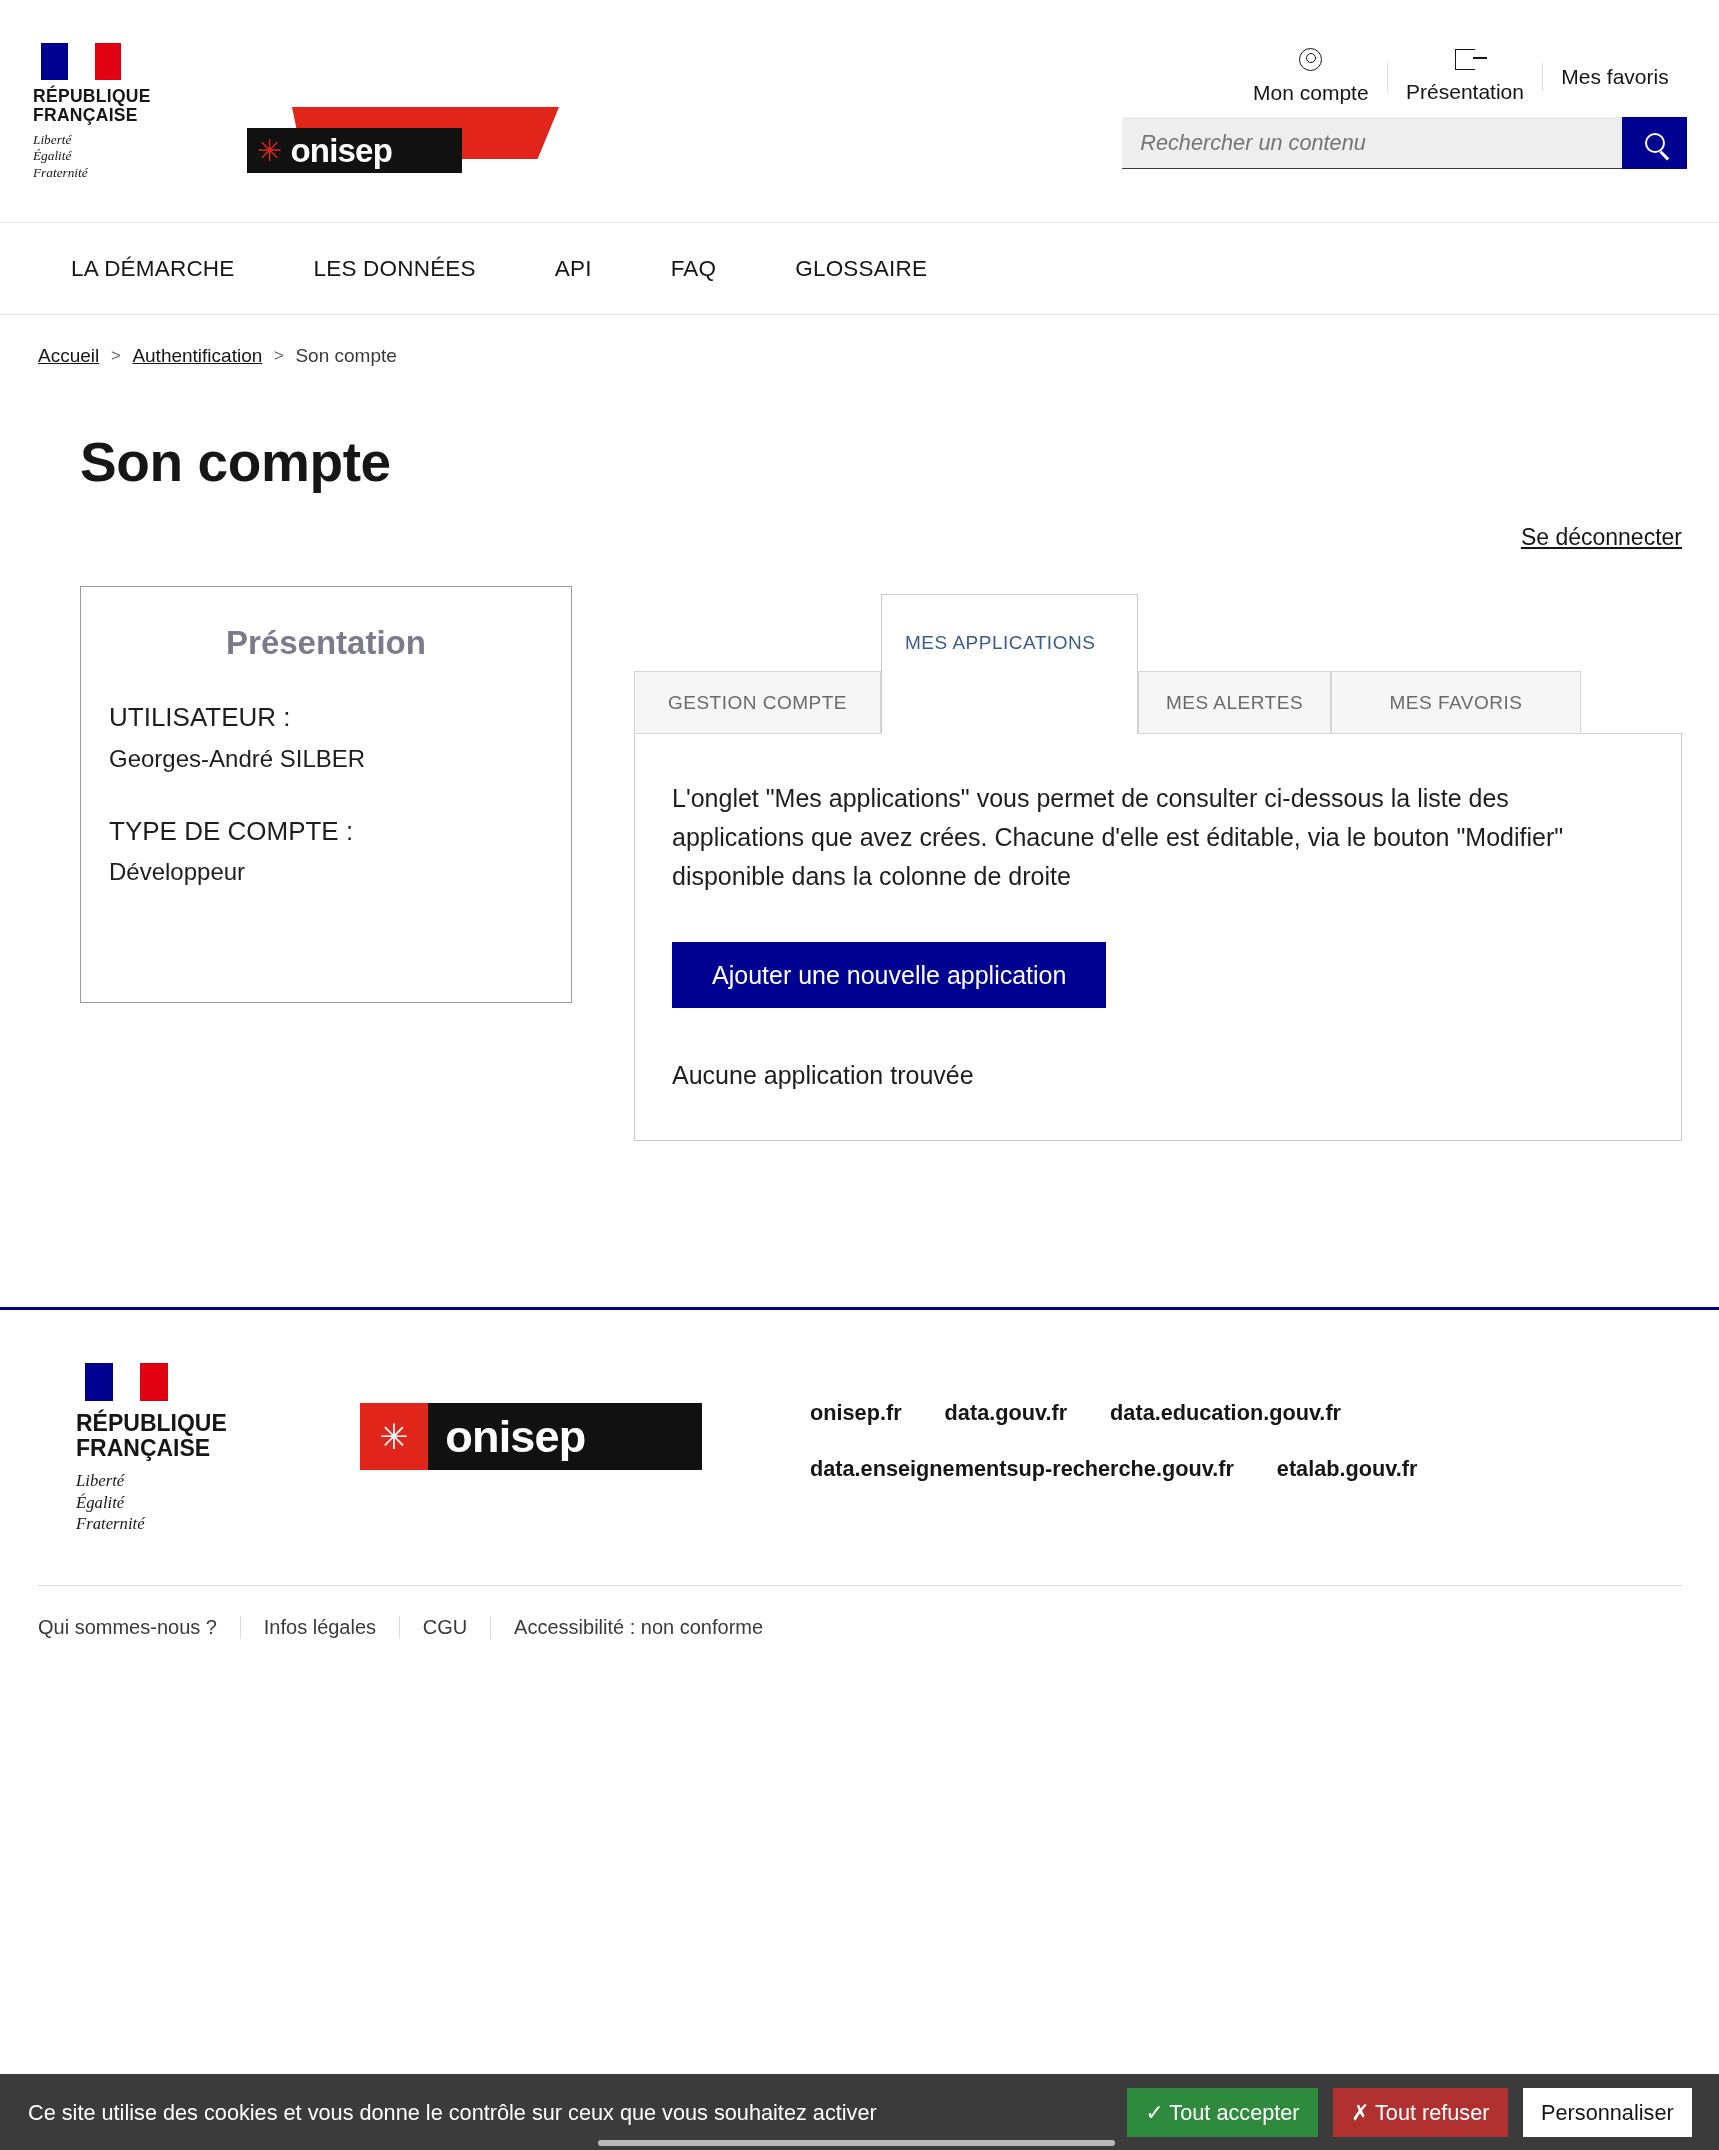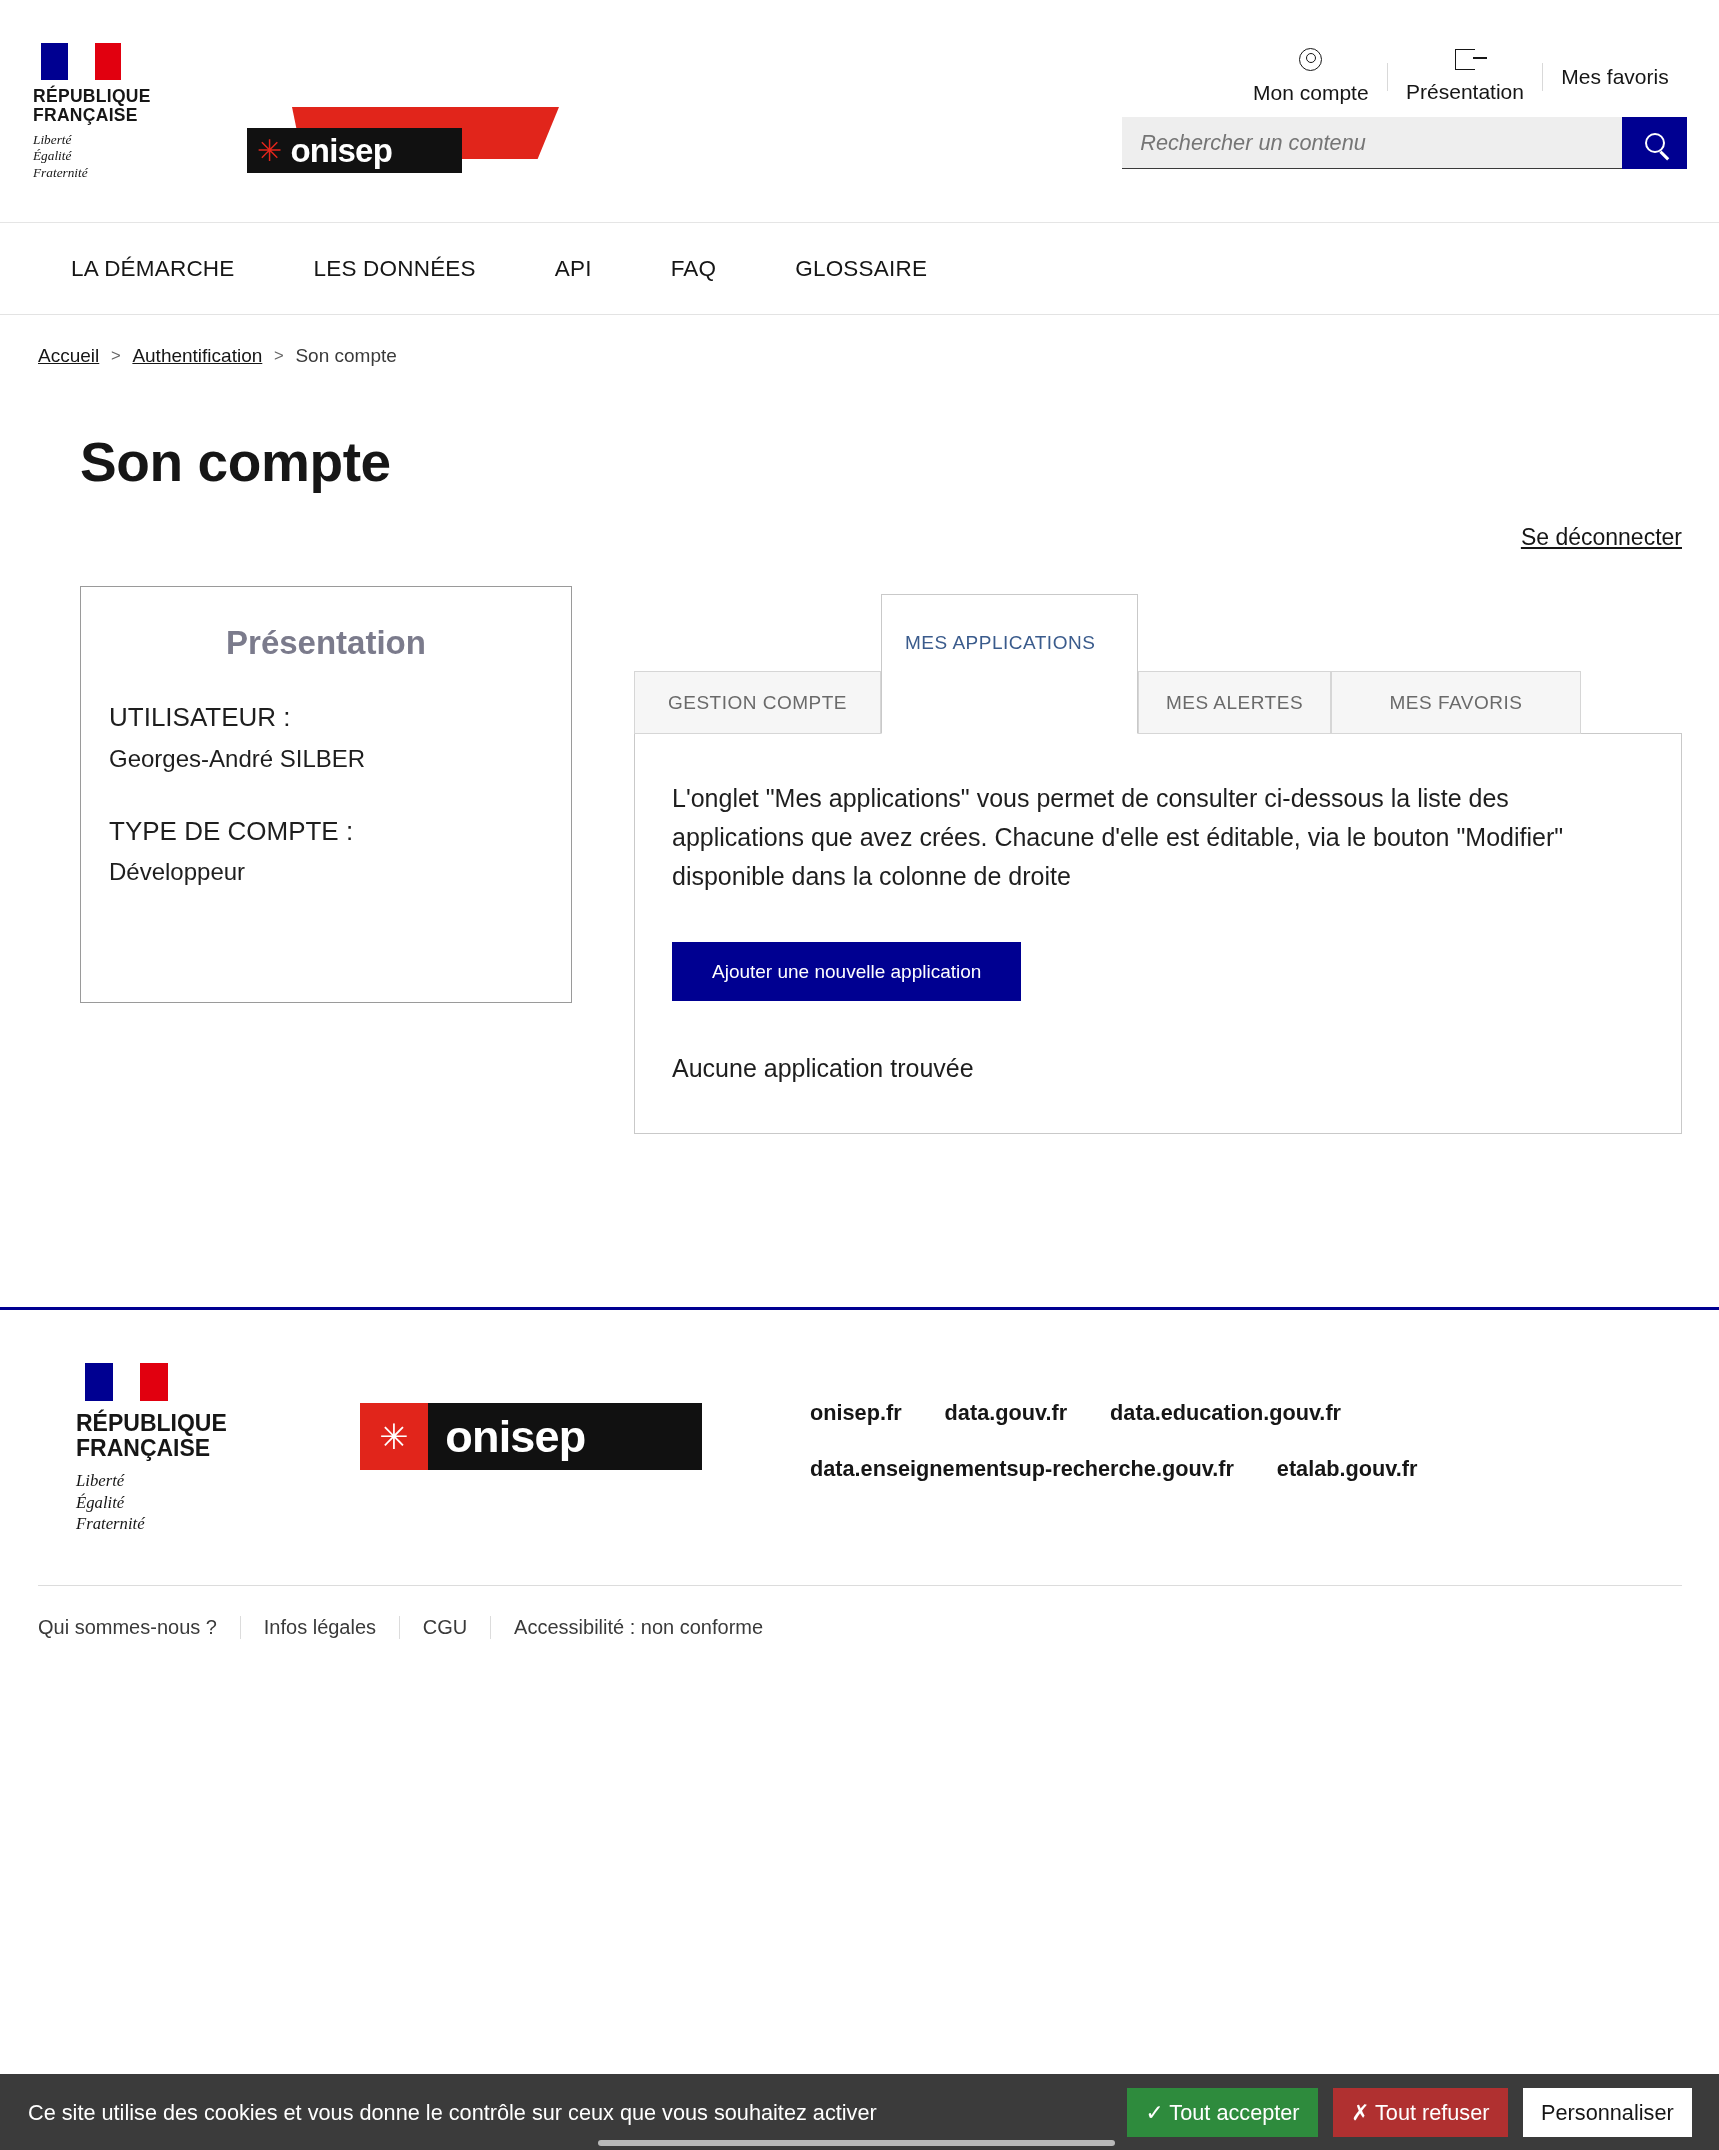--- a/index.html
+++ b/index.html
@@ -268,21 +268,21 @@
     line-height: 1.55;
     color:#1e1e1e;
     max-width: 975px;
   }
   .add-app-btn{
     display:inline-block;
     margin-top: 47px;
     background:#000091;
     color:#fff;
     border:none;
-    font-size: 19px;
+    font-size: 25px;
     font-family:"Liberation Sans", sans-serif;
     padding: 18.3px 40px;
     cursor:pointer;
   }
   .panel p.empty{
     margin: 53px 0 0 0;
     font-size: 25px;
     color:#1e1e1e;
   }
 

